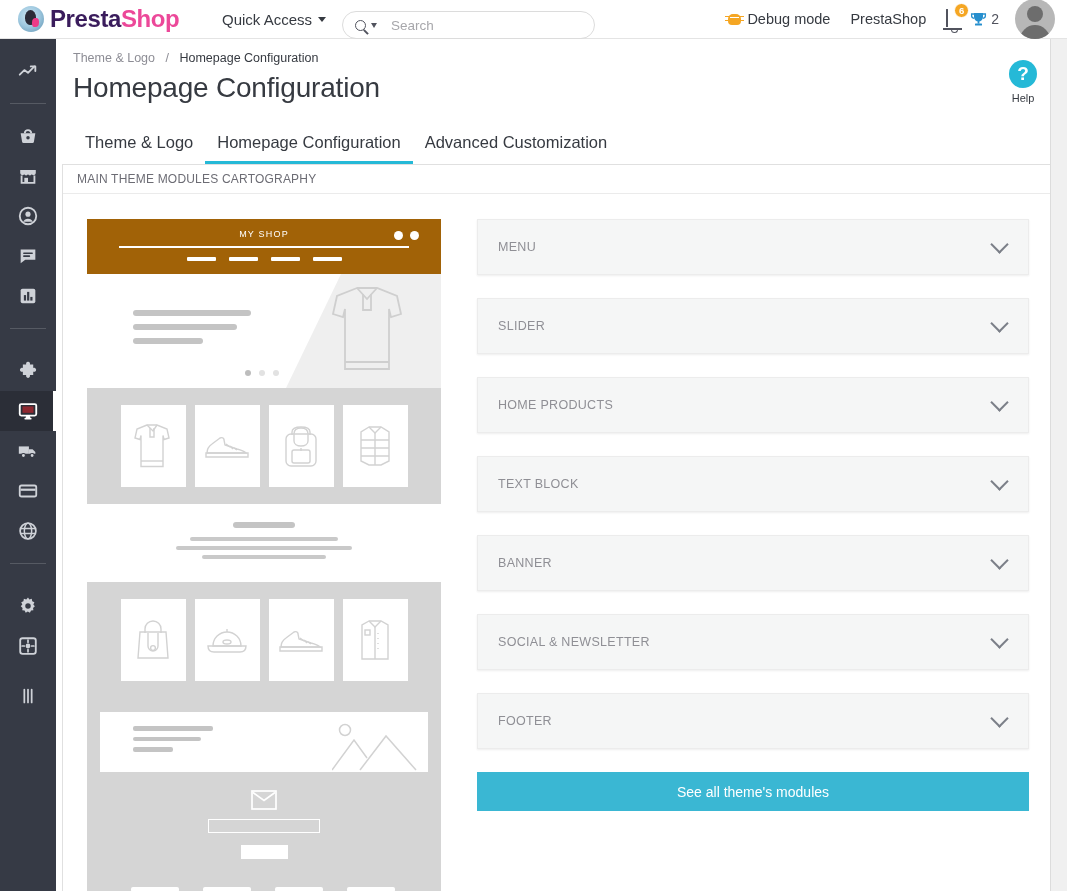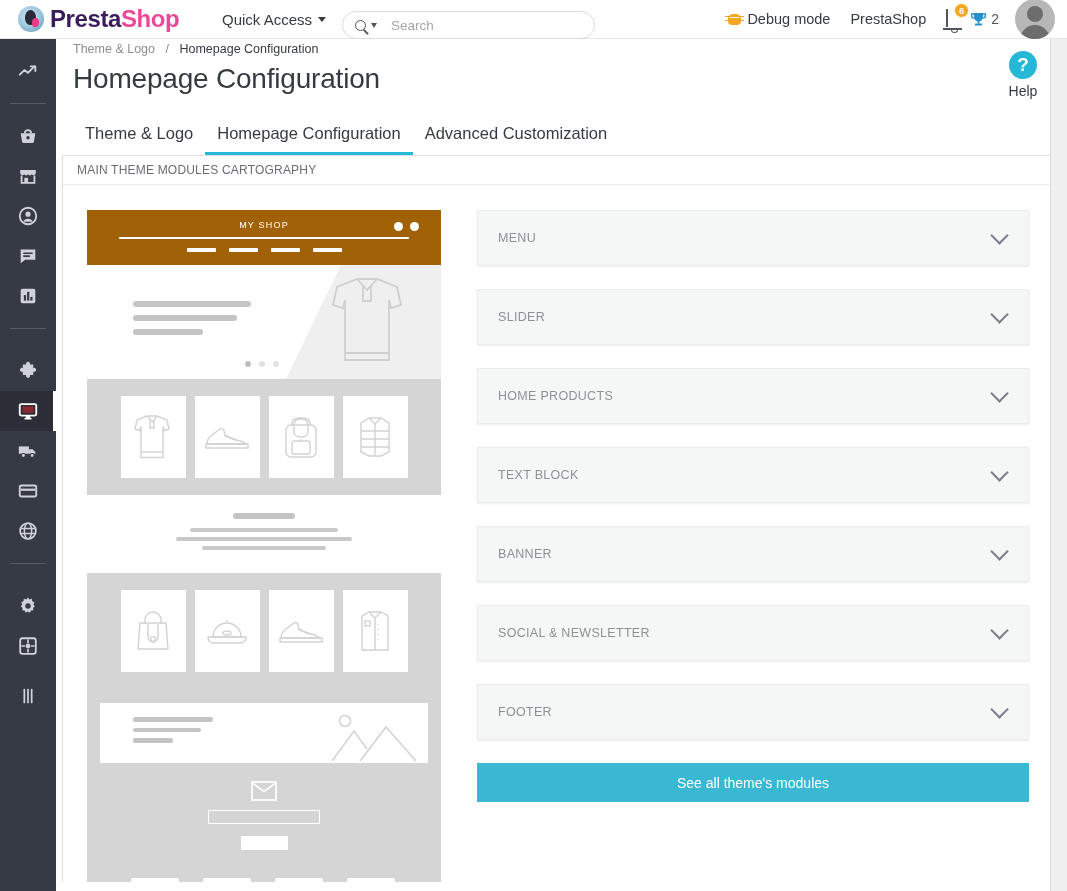--- a/index.html
+++ b/index.html
@@ -127,41 +127,41 @@
   .sb-item.active { background: #2b2e37; }
   .sb-item.active::after {
     content: ""; position: absolute; right: 0; top: 0; bottom: 0; width: 3px; background: #fff;
   }
   .sb-sep { height: 1px; background: #565a63; margin: 12px 10px; }
   .sb-gap { height: 10px; }
   .sb-icon { width: 22px; height: 22px; display: block; }
 
   
   .content {
-    position: absolute; left: 56px; top: 30px; width: 1010px; height: 852px;
+    position: absolute; left: 56px; top: 39px; width: 1010px; height: 852px;
     background: #fff; overflow: hidden;
   }
   .breadcrumb { padding: 12px 0 0 17px; font-size: 12.5px; color: #8d8d95; }
   .breadcrumb .bc-sep { margin: 0 7px; }
   .breadcrumb .bc-cur { color: #363a41; }
   .page-title {
     font-size: 28px; color: #363a41; font-weight: normal;
     padding: 7px 0 0 17px; letter-spacing: -.2px;
   }
 
   .help-btn {
     position: absolute; right: 18px; top: 21px; width: 50px;
     display: flex; flex-direction: column; align-items: center; cursor: pointer;
   }
   .help-circle {
     width: 28px; height: 28px; border-radius: 50%; background: #25b9d7;
     color: #fff; font-size: 19px; font-weight: bold;
     display: flex; align-items: center; justify-content: center;
   }
-  .help-label { font-size: 14px; color: #363a41; margin-top: 4px; }
+  .help-label { font-size: 11px; color: #363a41; margin-top: 4px; }
 
   .tabs {
     display: flex; align-items: flex-end; padding-left: 17px;
     margin-top: 24px; height: 36px; gap: 0;
   }
   .tab {
     font-size: 16.5px; color: #363a41; padding: 0 12px 9px 12px;
     cursor: pointer; border-bottom: 3px solid transparent; white-space: nowrap;
   }
   .tab.active { border-bottom-color: #25b9d7; }

